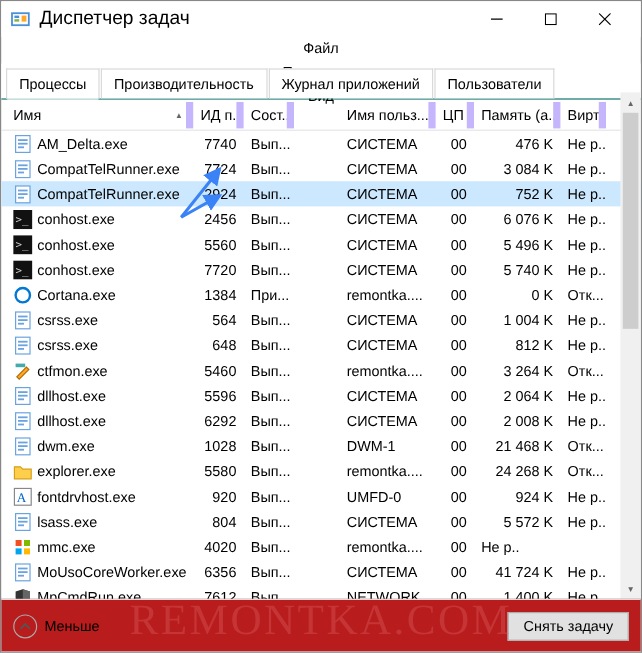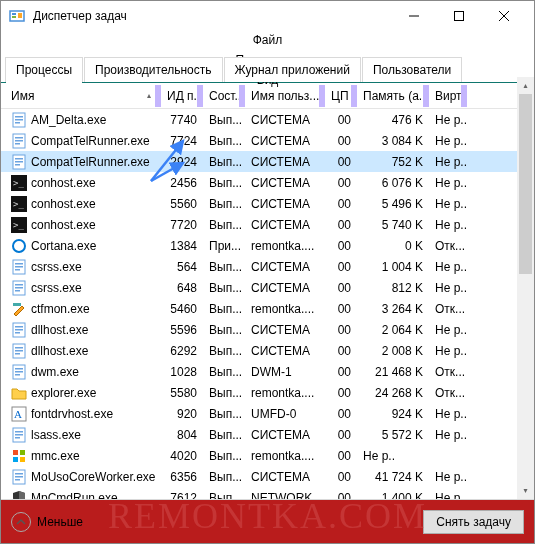--- a/index.html
+++ b/index.html
@@ -1,40 +1,40 @@
 <!DOCTYPE html>
 <html><head>
 <meta charset="utf-8">
 <style>
 * { box-sizing: border-box; margin: 0; padding: 0; }
 body { font-family: "Segoe UI", Tahoma, sans-serif; font-size: 12px; background: #fff; width: 535px; height: 544px; border: 1px solid #888; position: relative; overflow: hidden; }
 .titlebar { height: 30px; display: flex; align-items: center; padding: 0 8px; background: #fff; }
 .titlebar .appicon { width: 16px; height: 16px; margin-right: 8px; }
-.titlebar .title { flex: 1; font-size: 12px; }
+.titlebar .title { flex: 1; font-size: 16px; }
 .winbtns { display: flex; }
 .winbtn { width: 45px; height: 28px; display: flex; align-items: center; justify-content: center; color: #333; }
 .winbtn svg { width: 10px; height: 10px; }
 .menubar { height: 22px; display: flex; align-items: center; padding: 0 4px; gap: 2px; flex-direction: column; }
 .menuitem { padding: 2px 8px; }
 .tabs { display: flex; padding: 4px 4px 0 4px; border-bottom: 1px solid #0f766e; background: #fff; }
 .tab { padding: 5px 10px; border: 1px solid #d9d9d9; border-bottom: none; margin-right: 1px; background: #fff; position: relative; font-size: 12px; white-space: nowrap; }
 .tab.active { background: #fff; z-index: 2; }
 .tab.active::after { content: ""; position: absolute; left: 0; right: 0; bottom: -1px; height: 1px; background: #fff; }
 .table-wrap { height: 420px; overflow: hidden; position: relative; }
 .thead { display: flex; height: 26px; align-items: center; border-bottom: 1px solid #e5e5e5; padding-left: 4px; }
 .th { padding: 4px 6px; font-size: 12px; border-right: 6px solid #c4b5fd; white-space: nowrap; overflow: hidden; position: relative; }
 .th.sort::after { content: "▴"; font-size: 8px; position: absolute; right: 4px; top: 6px; color: #666; }
 .rows { position: relative; }
 .row { display: flex; height: 21px; align-items: center; padding-left: 4px; }
 .row.sel { background: #cce8ff; }
 .cell { padding: 2px 6px; white-space: nowrap; overflow: hidden; font-size: 12px; }
 .c-name { width: 156px; display: flex; align-items: center; gap: 4px; }
 .c-pid { width: 42px; text-align: right; }
 .c-state { width: 42px; }
-.c-user { width: 80px; }
+.c-user { width: 80px; margin-left: 38px; }
 .c-cpu { width: 32px; text-align: right; }
 .c-mem { width: 72px; text-align: right; }
 .c-virt { width: 38px; }
 .ico { width: 16px; height: 16px; flex-shrink: 0; display: flex; align-items: center; justify-content: center; }
 .footer { position: absolute; bottom: 0; left: 0; right: 0; height: 44px; display: flex; align-items: center; justify-content: space-between; padding: 0 10px; border-top: 1px solid #d9d9d9; background: #b91c1c; }
 .fewer { display: flex; align-items: center; gap: 6px; }
 .fewer-circ { width: 20px; height: 20px; border: 1px solid #aaa; border-radius: 50%; display: flex; align-items: center; justify-content: center; }
 .btn { padding: 4px 12px; border: 1px solid #adadad; background: #e1e1e1; font-size: 12px; }
 .scrollbar { position: absolute; right: 0; top: 76px; bottom: 44px; width: 17px; background: #f0f0f0; display: flex; flex-direction: column; }
 .sbbtn { height: 17px; display: flex; align-items: center; justify-content: center; color: #666; font-size: 8px; }

